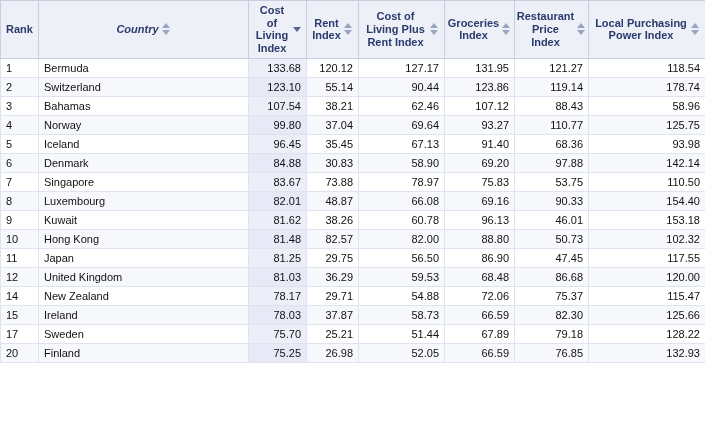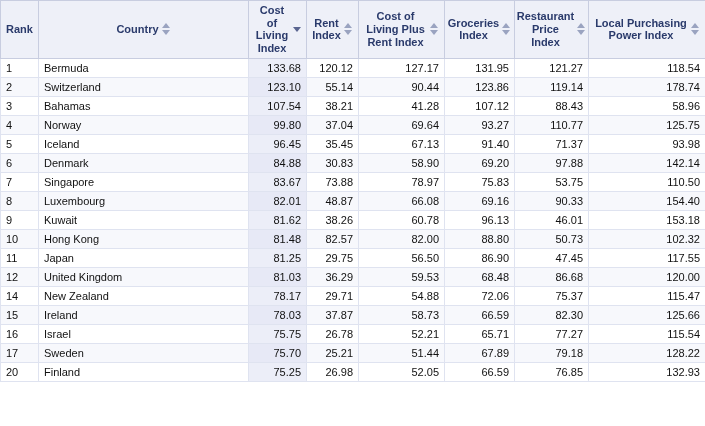--- a/index.html
+++ b/index.html
@@ -36,20 +36,21 @@
   }
   th.th-rank {
     text-align: left;
     font-weight: normal;
     color: #444;
     width: 38px;
   }
   th.th-country {
     text-align: center;
     width: 210px;
+    font-style: italic;
   }
   th.th-num {
     text-align: center;
   }
   th .th-inner {
     display: flex;
     align-items: center;
     justify-content: center;
     gap: 3px;
   }
@@ -219,21 +220,21 @@
         <td class="c-num">90.44</td>
         <td class="c-num">123.86</td>
         <td class="c-num">119.14</td>
         <td class="c-num">178.74</td>
       </tr>
       <tr>
         <td class="c-rank">3</td>
         <td class="c-country">Bahamas</td>
         <td class="c-sorted">107.54</td>
         <td class="c-num">38.21</td>
-        <td class="c-num">41.28</td>
+        <td class="c-num">62.46</td>
         <td class="c-num">107.12</td>
         <td class="c-num">88.43</td>
         <td class="c-num">58.96</td>
       </tr>
       <tr>
         <td class="c-rank">4</td>
         <td class="c-country">Norway</td>
         <td class="c-sorted">99.80</td>
         <td class="c-num">37.04</td>
         <td class="c-num">69.64</td>
@@ -241,21 +242,21 @@
         <td class="c-num">110.77</td>
         <td class="c-num">125.75</td>
       </tr>
       <tr>
         <td class="c-rank">5</td>
         <td class="c-country">Iceland</td>
         <td class="c-sorted">96.45</td>
         <td class="c-num">35.45</td>
         <td class="c-num">67.13</td>
         <td class="c-num">91.40</td>
-        <td class="c-num">71.37</td>
+        <td class="c-num">68.36</td>
         <td class="c-num">93.98</td>
       </tr>
       <tr>
         <td class="c-rank">6</td>
         <td class="c-country">Denmark</td>
         <td class="c-sorted">84.88</td>
         <td class="c-num">30.83</td>
         <td class="c-num">58.90</td>
         <td class="c-num">69.20</td>
         <td class="c-num">97.88</td>
@@ -335,30 +336,20 @@
         <td class="c-rank">15</td>
         <td class="c-country">Ireland</td>
         <td class="c-sorted">78.03</td>
         <td class="c-num">37.87</td>
         <td class="c-num">58.73</td>
         <td class="c-num">66.59</td>
         <td class="c-num">82.30</td>
         <td class="c-num">125.66</td>
       </tr>
       <tr>
-        <td class="c-rank">16</td>
-        <td class="c-country">Israel</td>
-        <td class="c-sorted">75.75</td>
-        <td class="c-num">26.78</td>
-        <td class="c-num">52.21</td>
-        <td class="c-num">65.71</td>
-        <td class="c-num">77.27</td>
-        <td class="c-num">115.54</td>
-      </tr>
-      <tr>
         <td class="c-rank">17</td>
         <td class="c-country">Sweden</td>
         <td class="c-sorted">75.70</td>
         <td class="c-num">25.21</td>
         <td class="c-num">51.44</td>
         <td class="c-num">67.89</td>
         <td class="c-num">79.18</td>
         <td class="c-num">128.22</td>
       </tr>
       <tr>

